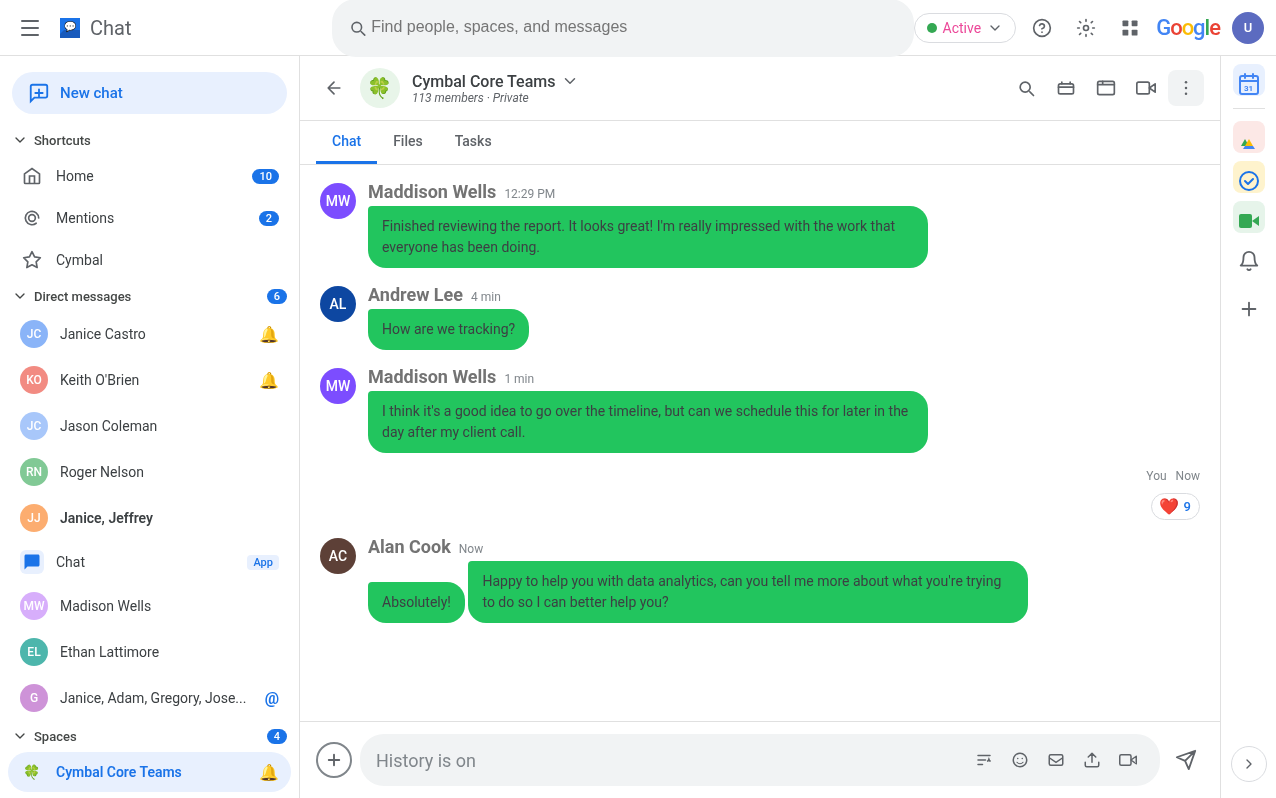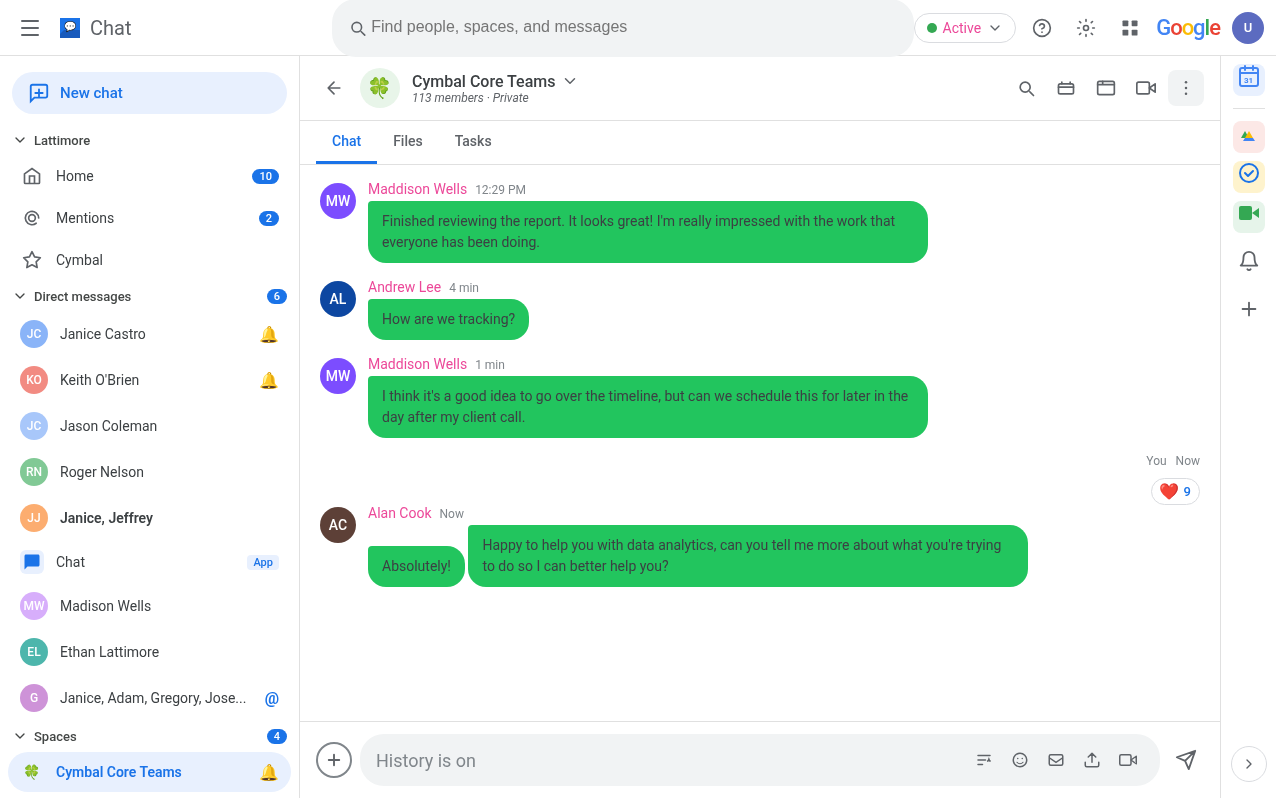--- a/index.html
+++ b/index.html
@@ -79,45 +79,45 @@
 
     
     .messages-area { flex: 1; overflow-y: auto; padding: 16px 20px; background: #fff; }
     .messages-area::-webkit-scrollbar { width: 6px; }
     .messages-area::-webkit-scrollbar-thumb { background: #dadce0; border-radius: 3px; }
 
     .message-group { display: flex; gap: 12px; margin-bottom: 16px; align-items: flex-start; }
     .msg-avatar { width: 36px; height: 36px; border-radius: 50%; flex-shrink: 0; display: flex; align-items: center; justify-content: center; font-size: 14px; font-weight: 500; color: white; margin-top: 2px; }
     .msg-content { flex: 1; }
     .msg-header { display: flex; align-items: baseline; gap: 8px; margin-bottom: 4px; }
-    .msg-name { font-size: 14px; font-weight: 400; color: #ec4899; }
+    .msg-name { font-size: 18px; font-weight: 700; color: #737373; }
     .msg-time { font-size: 12px; color: #80868b; }
     .msg-bubble { background: #22c55e; border-radius: 4px 18px 18px 18px; padding: 10px 14px; display: inline-block; max-width: 560px; font-size: 14px; color: #3c4043; line-height: 1.5; }
 
-    .my-message { display: flex; flex-direction: column; align-items: flex-end; margin-bottom: 0; }
+    .my-message { display: flex; flex-direction: column; align-items: flex-end; margin-bottom: 16px; }
     .my-msg-header { font-size: 12px; color: #80868b; margin-bottom: 4px; }
     .my-bubble { background: #c2e7ff; border-radius: 18px 4px 18px 18px; padding: 10px 14px; display: inline-block; max-width: 560px; font-size: 14px; color: #3c4043; line-height: 1.5; }
     .reaction { display: flex; align-items: center; gap: 4px; background: #fff; border: 1px solid #dadce0; border-radius: 16px; padding: 3px 8px; margin-top: 6px; font-size: 13px; }
     .reaction-emoji { font-size: 16px; }
     .reaction-count { color: #1a73e8; font-weight: 500; }
 
     
     .input-area { padding: 12px 16px; border-top: 1px solid #e0e0e0; background: #fff; display: flex; align-items: center; gap: 8px; }
     .add-btn { width: 36px; height: 36px; border: 2px solid #80868b; border-radius: 50%; display: flex; align-items: center; justify-content: center; cursor: pointer; color: #5f6368; font-size: 20px; flex-shrink: 0; }
     .input-box { flex: 1; background: #f1f3f4; border-radius: 24px; padding: 10px 16px; display: flex; align-items: center; gap: 8px; }
     .input-text { flex: 1; font-size: 18px; color: #80868b; }
     .input-actions { display: flex; align-items: center; gap: 4px; }
     .input-action-btn { width: 32px; height: 32px; display: flex; align-items: center; justify-content: center; cursor: pointer; color: #5f6368; border-radius: 50%; }
     .send-btn { width: 36px; height: 36px; display: flex; align-items: center; justify-content: center; cursor: pointer; color: #5f6368; border-radius: 50%; flex-shrink: 0; }
 
     
     .apps-rail { width: 56px; min-width: 56px; display: flex; flex-direction: column; align-items: center; padding: 8px 0; gap: 8px; border-left: 1px solid #e0e0e0; background: #fff; overflow-y: auto; }
     .rail-btn { width: 40px; height: 40px; display: flex; align-items: center; justify-content: center; cursor: pointer; border-radius: 50%; color: #5f6368; }
     .rail-divider { width: 32px; height: 1px; background: #e0e0e0; margin: 4px 0; }
-    .rail-app-icon { width: 32px; height: 32px; border-radius: 8px; display: flex; align-items: flex-start; justify-content: center; font-size: 18px; cursor: pointer; }
+    .rail-app-icon { width: 32px; height: 32px; border-radius: 8px; display: flex; align-items: flex-end; justify-content: center; font-size: 18px; cursor: pointer; }
     .rail-expand-btn { margin-top: auto; width: 36px; height: 36px; display: flex; align-items: center; justify-content: center; cursor: pointer; color: #5f6368; border: 1px solid #dadce0; border-radius: 50%; }
   </style>
 </head>
 <body>
 
 <div class="top-bar">
   <div class="top-bar-left">
     <div class="hamburger">
       <div class="hamburger-icon">
         <span></span>
@@ -190,21 +190,21 @@
         <path d="M21 15a2 2 0 0 1-2 2H7l-4 4V5a2 2 0 0 1 2-2h14a2 2 0 0 1 2 2z" stroke="#1a73e8" stroke-width="2" fill="none"></path>
         <path d="M12 8v8M8 12h8" stroke="#1a73e8" stroke-width="2" stroke-linecap="round"></path>
       </svg>
       <span>New chat</span>
     </div>
 
     <div class="section-header">
       <svg width="16" height="16" viewBox="0 0 24 24" fill="none">
         <path d="M6 9l6 6 6-6" stroke="#444746" stroke-width="2" stroke-linecap="round" stroke-linejoin="round"></path>
       </svg>
-      <span>Lattimore</span>
+      <span>Shortcuts</span>
     </div>
 
     <div class="nav-item">
       <div class="nav-item-icon">
         <svg width="20" height="20" viewBox="0 0 24 24" fill="none">
           <path d="M3 9.5L12 3l9 6.5V20a1 1 0 0 1-1 1H4a1 1 0 0 1-1-1z" stroke="#5f6368" stroke-width="2"></path>
           <path d="M9 21V12h6v9" stroke="#5f6368" stroke-width="2"></path>
         </svg>
       </div>
       <span class="nav-item-label">Home</span>

